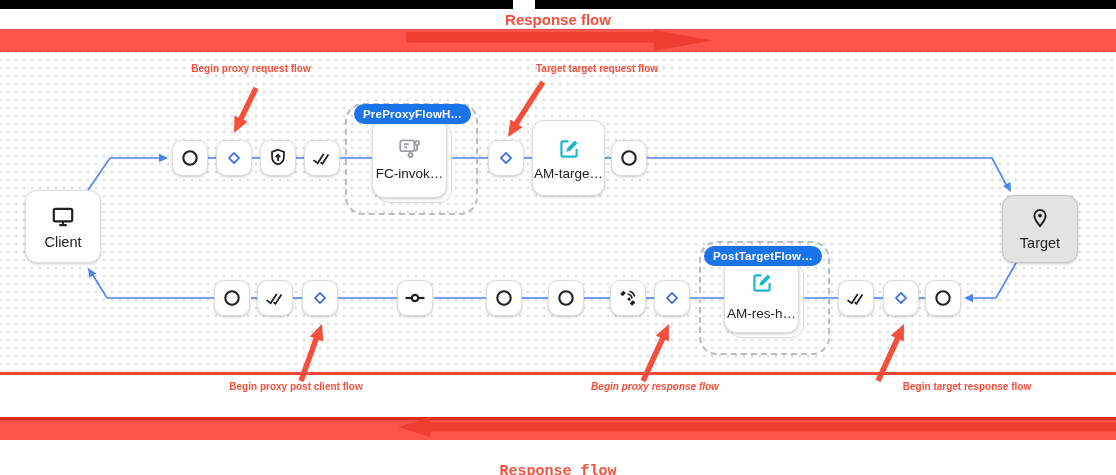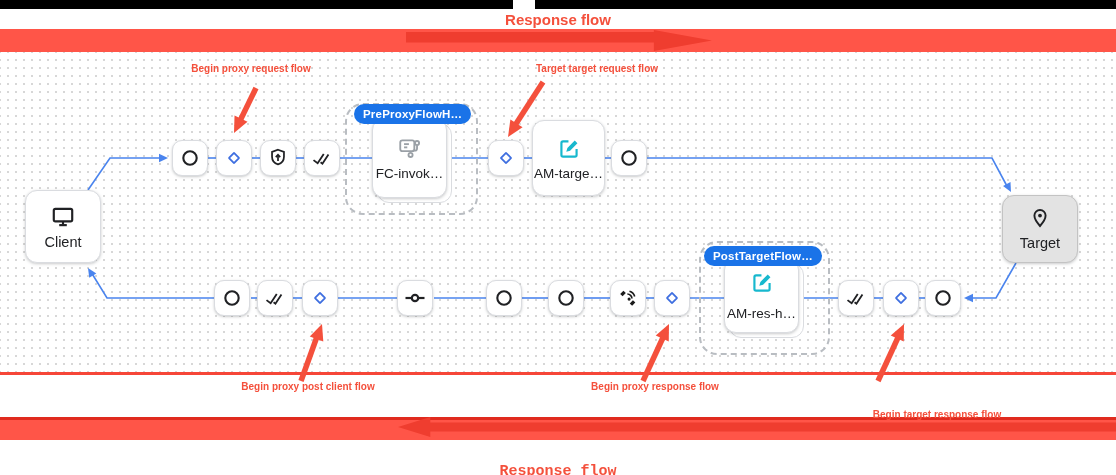--- a/index.html
+++ b/index.html
@@ -297,23 +297,23 @@
 </div>
 
 <div class="bottom-line"></div>
 <div class="bottom-bar-darkline"></div>
 <div class="bottom-bar"></div>
 <div class="bottom-bar-arrow"></div>
 <div class="flowlabel" style="top:463px;font-family:Liberation Mono, monospace;">Response flow</div>
 
 <div class="ann" style="left:251px;top:63px;">Begin proxy request flow</div>
 <div class="ann" style="left:597px;top:63px;">Target target request flow</div>
-<div class="ann" style="left:308px;top:381px;">Begin proxy post client flow</div>
-<div class="ann" style="left:655px;top:381px;">Begin proxy response flow</div>
-<div class="ann" style="left:937px;top:381px;margin-top:28px;">Begin target response flow</div>
+<div class="ann" style="left:296px;top:381px;">Begin proxy post client flow</div>
+<div class="ann" style="left:655px;top:381px;font-style:italic;">Begin proxy response flow</div>
+<div class="ann" style="left:967px;top:381px;">Begin target response flow</div>
 
 <svg class="redlayer" width="1116" height="475" viewBox="0 0 1116 475">
   <g stroke="var(--annotation_red)" stroke-width="5.5" fill="none">
     <path d="M256 88 L237 127"></path>
     <path d="M543 82 L512 130"></path>
     <path d="M301 381 L319 331"></path>
     <path d="M643 381 L666 331"></path>
     <path d="M878 381 L901 331"></path>
   </g>
   <g fill="var(--annotation_red)">

